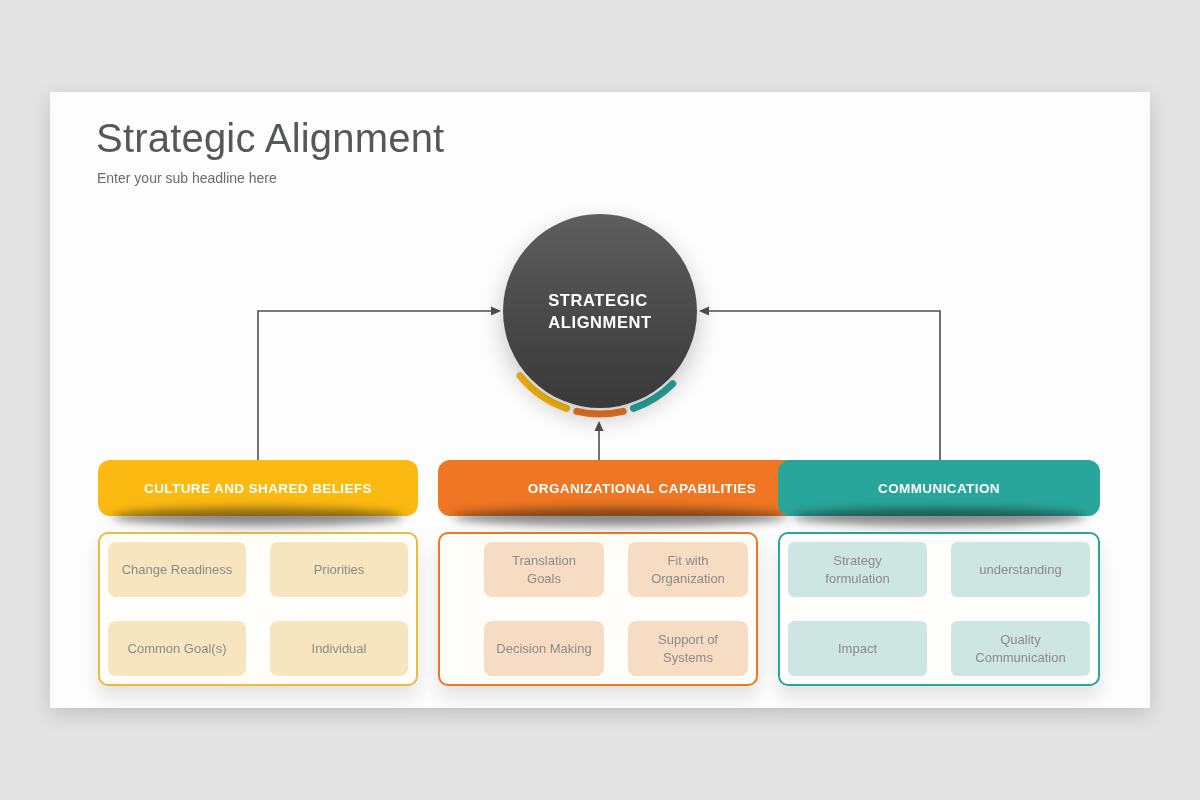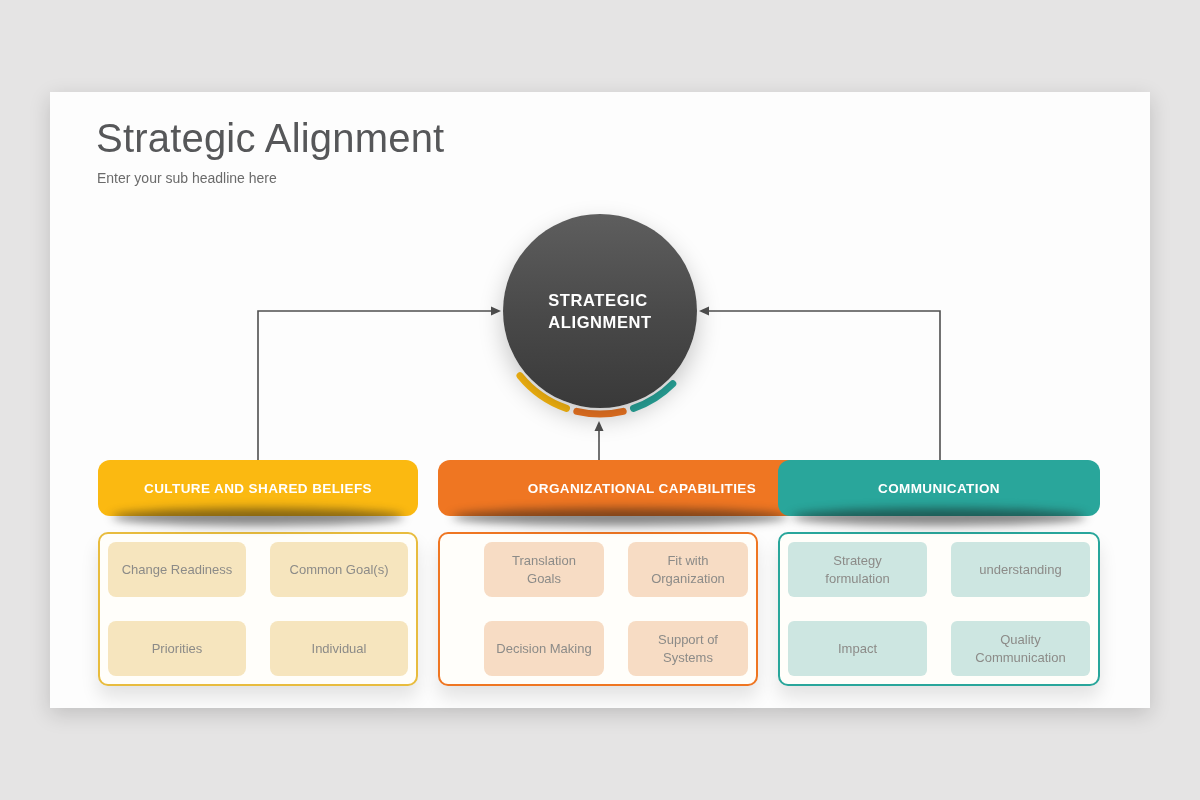--- a/index.html
+++ b/index.html
@@ -98,22 +98,22 @@
     </div>
   </div>
 
   <div class="g-yellow">
     <div class="group-header pos-1">
       <span>CULTURE AND SHARED BELIEFS</span>
       <i class="header-shadow"></i>
     </div>
     <div class="group-body pos-1">
       <div class="group-cell">Change Readiness</div>
+      <div class="group-cell">Priorities</div>
       <div class="group-cell">Common Goal(s)</div>
-      <div class="group-cell">Priorities</div>
       <div class="group-cell">Individual</div>
     </div>
   </div>
 
   <div class="g-orange">
     <div class="group-header pos-2">
       <span>ORGANIZATIONAL CAPABILITIES</span>
       <i class="header-shadow"></i>
     </div>
     <div class="group-body pos-2">

